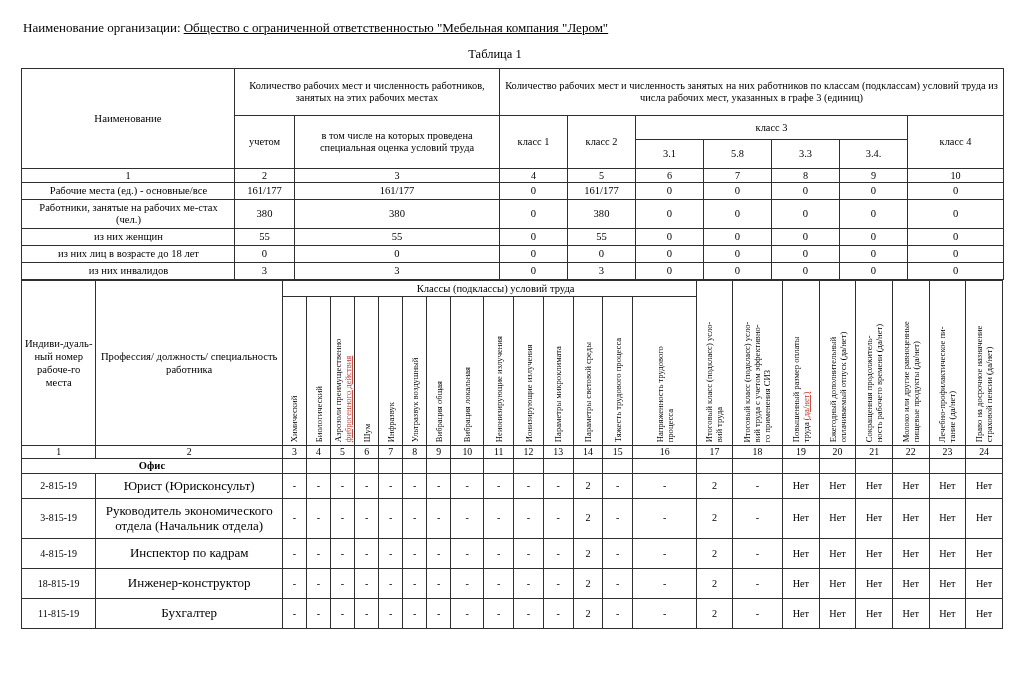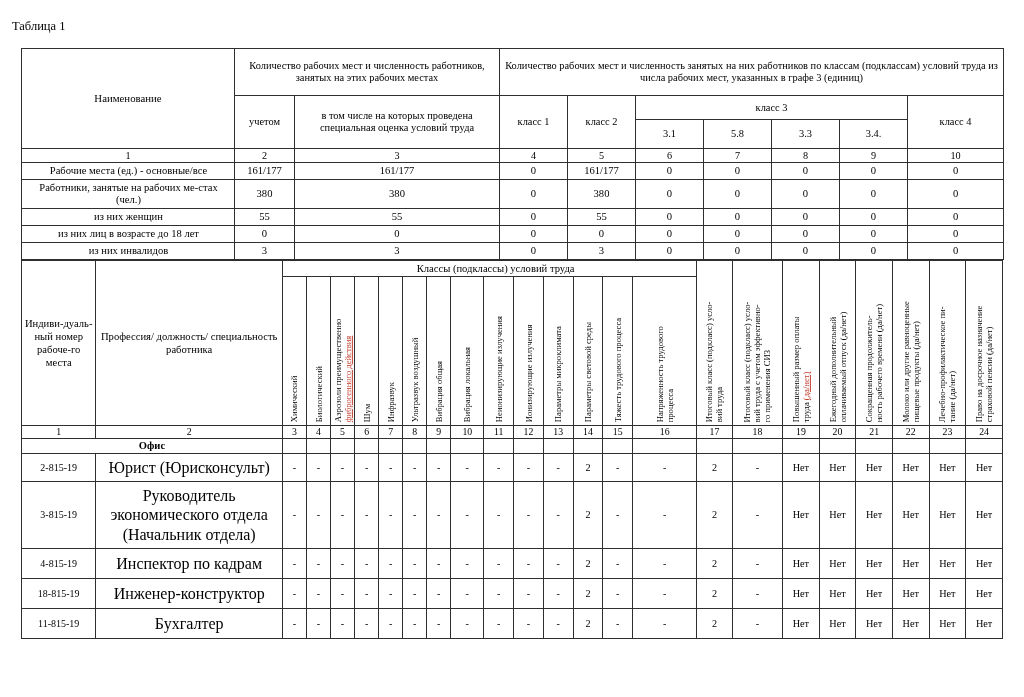--- a/index.html
+++ b/index.html
@@ -39,24 +39,24 @@
     padding-left: 23px;
     font-size: 13px;
     white-space: nowrap;
   }
   .org-line .org-value {
     text-decoration: underline;
     padding-left: 3px;
   }
 
   .table-caption {
-    text-align: left;
+    text-align: center;
     font-size: 12.5px;
     padding-right: 34px;
-    margin: 12px;
+    margin: 4px;
   }
   .cap1 { padding-top: 7px; padding-bottom: 2px; }
   .cap2 { padding-top: 8px; padding-bottom: 2px; }
 
   
   table {
     border-collapse: collapse;
     table-layout: fixed;
     font-size: 10px;
   }
@@ -124,21 +124,21 @@
     font-weight: bold;
     font-size: 10.6px;
     height: 14px;
   }
   #table2 .idcell {
     font-size: 10px;
     line-height: 1.15;
     padding: 1px;
   }
   #table2 .profcell {
-    font-size: 16px;
+    font-size: 13px;
     line-height: 1.2;
     padding: 4px 3px;
   }
   #table2 .datacell {
     font-size: 10.2px;
   }
 
   
   .vhead {
     height: 148px;
@@ -161,20 +161,23 @@
     color: #c0392b;
     text-decoration: underline;
   }
 </style>
 </head>
 <body>
 
 <div class="page">
 
 
+  <p class="org-line">
+    <span>Наименование организации:</span><span class="org-value">Общество с ограниченной ответственностью "Мебельная компания "Лером"</span>
+  </p>
 
   <p class="table-caption cap1">Таблица 1</p>
 
   <div class="t1-wrap">
     <table id="table1">
       <colgroup>
         <col style="width:213px">
         <col style="width:60px">
         <col style="width:205px">
         <col style="width:68px">

